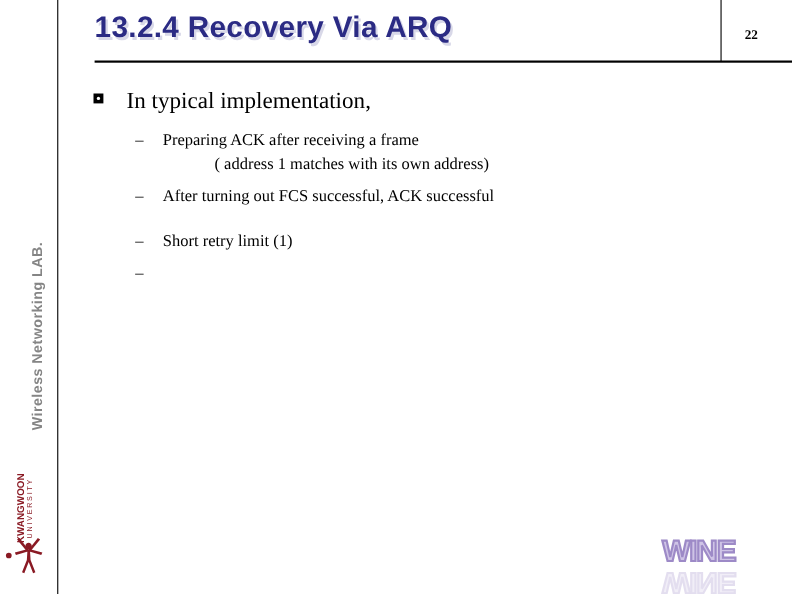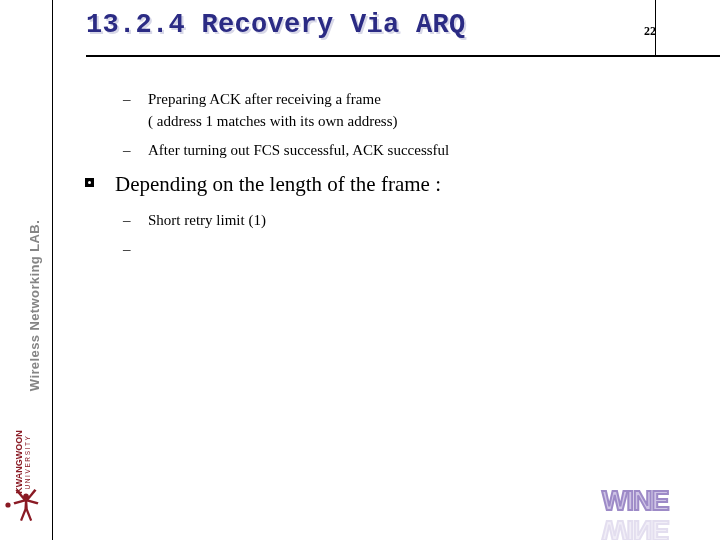--- a/index.html
+++ b/index.html
@@ -84,21 +84,21 @@
     position: absolute;
     left: 3px;
     top: 60px;
   }
 
   
   #slide-title {
     position: absolute;
     left: 86px;
     top: 10px;
-    font-family: Liberation Mono, monospace;
+    font-family: Liberation Sans, sans-serif;
     font-size: 27px;
     font-weight: bold;
     color: #2b2b84;
     letter-spacing: 0.3px;
     text-shadow: 2px 2px 0 #d8d8e8;
     white-space: nowrap;
   }
   #title-rule {
     position: absolute;
     left: 86px;
@@ -110,21 +110,21 @@
   #page-divider {
     position: absolute;
     left: 655px;
     top: 0px;
     width: 1px;
     height: 56px;
     background: #000000;
   }
   #page-number {
     position: absolute;
-    left: 630px;
+    left: 663px;
     top: 24px;
     width: 40px;
     text-align: center;
     font-family: "Liberation Serif", "DejaVu Serif", serif;
     font-size: 12px;
     font-weight: bold;
     color: #000000;
   }
 
   
@@ -170,20 +170,21 @@
     white-space: nowrap;
   }
   .lvl2 .dash {
     position: absolute;
     left: 39px;
     top: 0;
     font-size: 15px;
   }
   .lvl2 .cont {
     display: block;
+    margin-left: 47px;
   }
   .gap-a { height: 11px; }
   .gap-b { height: 9px; }
   .gap-c { height: 10px; }
   .gap-d { height: 7px; }
 
   
   #wine-logo {
     position: absolute;
     left: 600px;
@@ -245,42 +246,42 @@
   </div>
 
   <div id="slide-title">13.2.4 Recovery Via ARQ</div>
   <div id="title-rule"></div>
   <div id="page-divider"></div>
   <div id="page-number">22</div>
 
   <div id="content">
 
 
+    <div class="lvl1">
+      <span class="sqbullet"></span>
+      <span>In typical implementation,</span>
+    </div>
 
     <div class="gap-a"></div>
 
     <div class="lvl2">
       <span class="dash">–</span>
       <span>Preparing ACK after receiving a frame</span>
       <span class="cont">( address 1 matches with its own address)</span>
     </div>
 
     <div class="gap-d"></div>
 
     <div class="lvl2">
       <span class="dash">–</span>
       <span>After turning out FCS successful, ACK successful</span>
     </div>
 
     <div class="gap-b"></div>
 
-    <div class="lvl1">
-      <span class="sqbullet"></span>
-      <span>Depending on the length of the frame :</span>
-    </div>
 
     <div class="gap-c"></div>
 
     <div class="lvl2">
       <span class="dash">–</span>
       <span>Short retry limit (1)</span>
     </div>
 
     <div class="gap-d"></div>
 

